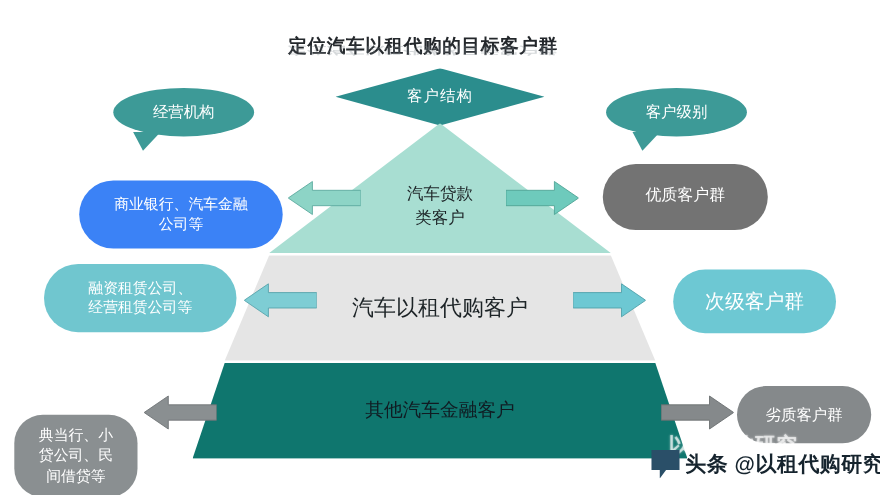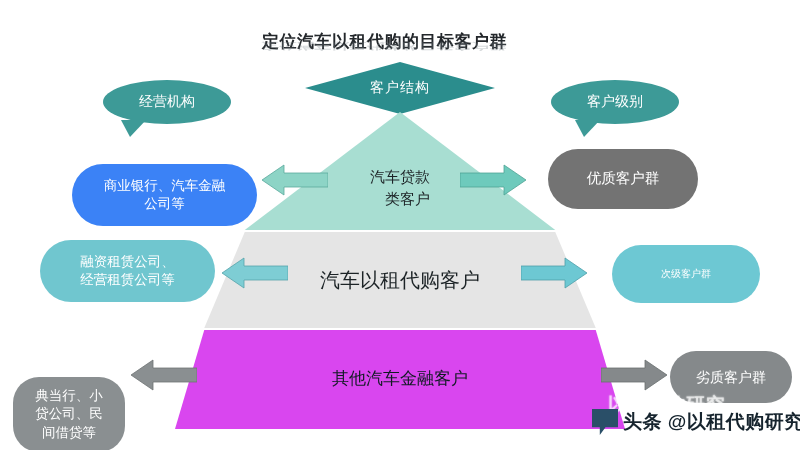--- a/index.html
+++ b/index.html
@@ -111,27 +111,27 @@
   }
   .tier-mid {
     top: 120px;
     height: 96px;
     background: #e5e5e5;
     clip-path: polygon(15.5% 0%, 84.5% 0%, 93.5% 100%, 6.5% 100%);
     font-size: 20px;
   }
   .tier-bottom {
     top: 218px;
-    height: 99px;
-    background: #d946ef;
+    height: 87px;
+    background: #0f766e;
     clip-path: polygon(6.5% 0%, 93.5% 0%, 100% 100%, 0% 100%);
     font-size: 17px;
     color: #101b22;
   }
-  .tier-text { white-space: pre-line; text-align: right; }
+  .tier-text { white-space: pre-line; }
 
   
   .pill {
     position: absolute;
     display: flex;
     align-items: center;
     justify-content: center;
     text-align: center;
     color: #ffffff;
     line-height: 1.35;
@@ -166,21 +166,21 @@
     width: 150px; height: 60px;
     border-radius: 30px;
     background: #737373;
     font-size: 14.5px;
   }
   .pill-r2 {
     left: 612px; top: 245px;
     width: 148px; height: 58px;
     border-radius: 29px;
     background: #6dc8d3;
-    font-size: 10px;
+    font-size: 18px;
   }
   .pill-r3 {
     left: 670px; top: 351px;
     width: 122px; height: 52px;
     border-radius: 26px;
     background: #85898b;
     font-size: 14px;
     align-items: center;
   }
 

